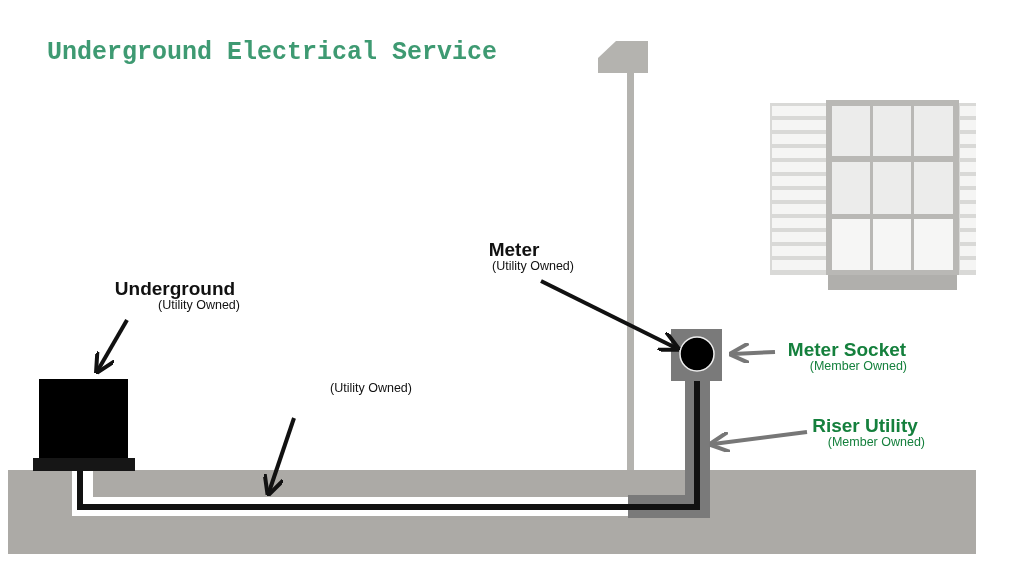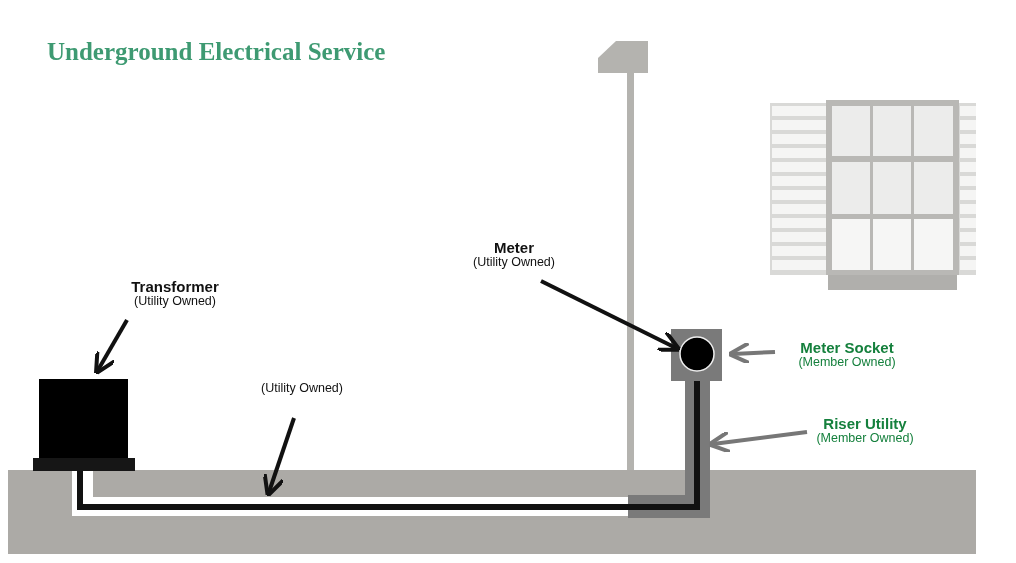--- a/index.html
+++ b/index.html
@@ -1,21 +1,21 @@
 <!DOCTYPE html>
 <html><head>
 <meta charset="utf-8">
 <style>
   html, body { margin:0; padding:0; background:#ffffff; }
   body { width:1016px; height:563px; position:relative; overflow:hidden; font-family:"Liberation Sans", sans-serif; }
   #diagram { position:absolute; left:0; top:0; }
-  .title { position:absolute; left:47px; top:38px; font-size:25px; font-weight:bold; color:#3e9a72; font-family:Liberation Serif, serif; }
+  .title { position:absolute; left:47px; top:38px; font-size:25px; font-weight:bold; color:#3e9a72; font-family:Liberation Mono, monospace; }
   .lbl { position:absolute; text-align:center; font-family:"Liberation Sans", sans-serif; line-height:1.05; }
-  .lbl .main { font-weight:bold; font-size:15px; display:block; }
-  .lbl .sub { font-size:12.5px; display:block; }
+  .lbl .main { font-weight:bold; font-size:19px; display:block; }
+  .lbl .sub { font-size:12.5px; display:block;text-align:right; }
   .dark { color:#111111; }
   .grey { color:#15803d; }
 </style>
 </head>
 <body>
 
 <svg id="diagram" width="1016" height="563" viewBox="0 0 1016 563">
 
   <rect x="8" y="470" width="968" height="84" fill="#acaaa6"></rect>
 
@@ -91,21 +91,21 @@
   <line x1="127" y1="320" x2="98" y2="370" stroke="#111" stroke-width="4" marker-end="url(#ab)"></line>
   <line x1="294" y1="418" x2="269" y2="492" stroke="#111" stroke-width="4" marker-end="url(#ab)"></line>
   <line x1="541" y1="281" x2="676" y2="348" stroke="#111" stroke-width="4" marker-end="url(#ab)"></line>
   <line x1="775" y1="352" x2="733" y2="354" stroke="#777" stroke-width="4" marker-end="url(#ag)"></line>
   <line x1="807" y1="432" x2="713" y2="444" stroke="#777" stroke-width="4" marker-end="url(#ag)"></line>
 </svg>
 
 <div class="title">Underground Electrical Service</div>
 
 <div class="lbl dark" style="left:110px; top:279px; width:130px;">
-  <span class="main">Transformer</span>
+  <span class="main">Underground</span>
   <span class="sub">(Utility Owned)</span>
 </div>
 
 <div class="lbl dark" style="left:192px; top:382px; width:220px;">
   <span class="sub">(Utility Owned)</span>
 </div>
 
 <div class="lbl dark" style="left:454px; top:240px; width:120px;">
   <span class="main">Meter</span>
   <span class="sub">(Utility Owned)</span>

